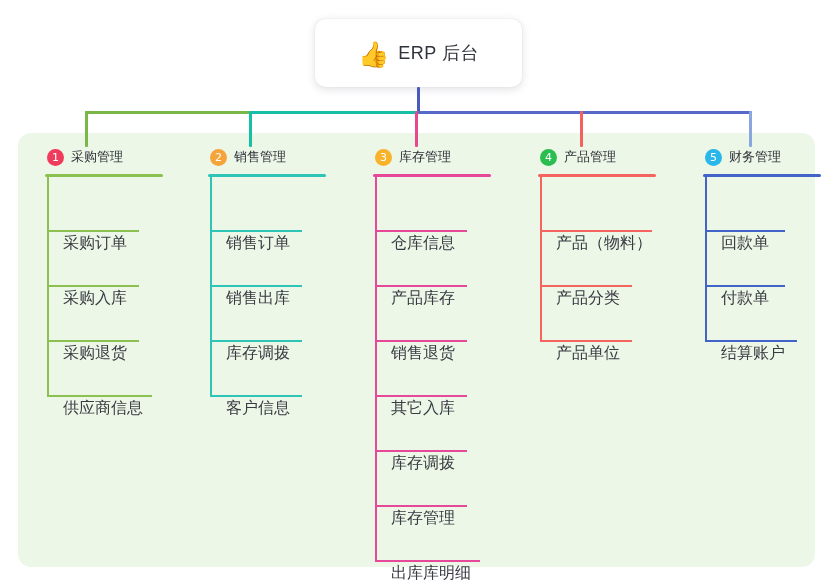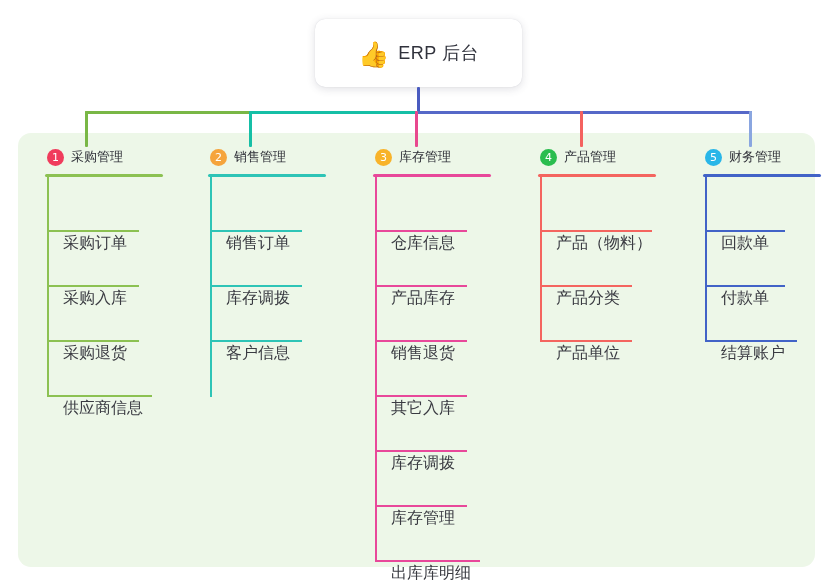--- a/index.html
+++ b/index.html
@@ -197,20 +197,24 @@
           <span class="col-title">销售管理</span>
         </div>
         <div class="col-rule" style="width: 118px; background: rgb(46, 196, 182);"></div>
         <div class="leaves">
           <div class="trunk" style="background: rgb(46, 196, 182); height: 220px;"></div>
           <div class="leaf">
             <div class="leaf-label">销售订单</div>
             <div class="leaf-rule" style="width: 92px; background: rgb(46, 196, 182);"></div>
           </div>
           <div class="leaf">
+            <div class="leaf-label">销售出库</div>
+            <div class="leaf-rule" style="width: 92px; background: rgb(46, 196, 182);"></div>
+          </div>
+          <div class="leaf">
             <div class="leaf-label">库存调拨</div>
             <div class="leaf-rule" style="width: 92px; background: rgb(46, 196, 182);"></div>
           </div>
           <div class="leaf">
             <div class="leaf-label">客户信息</div>
             <div class="leaf-rule" style="width: 92px; background: rgb(46, 196, 182);"></div>
           </div>
         </div>
       </div>
       <div class="column" style="left: 373px;">

